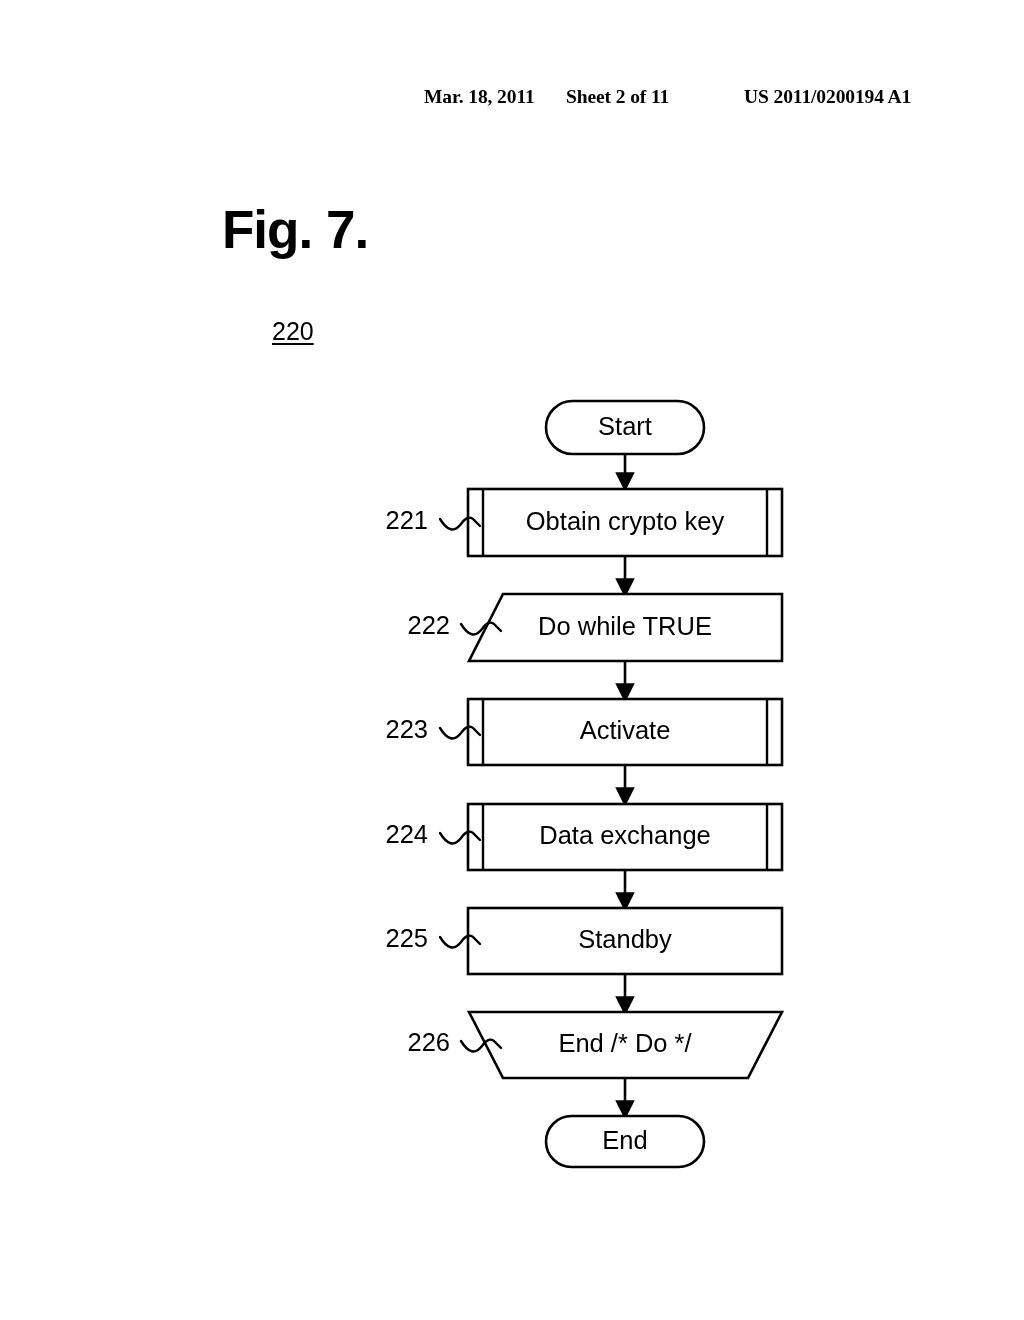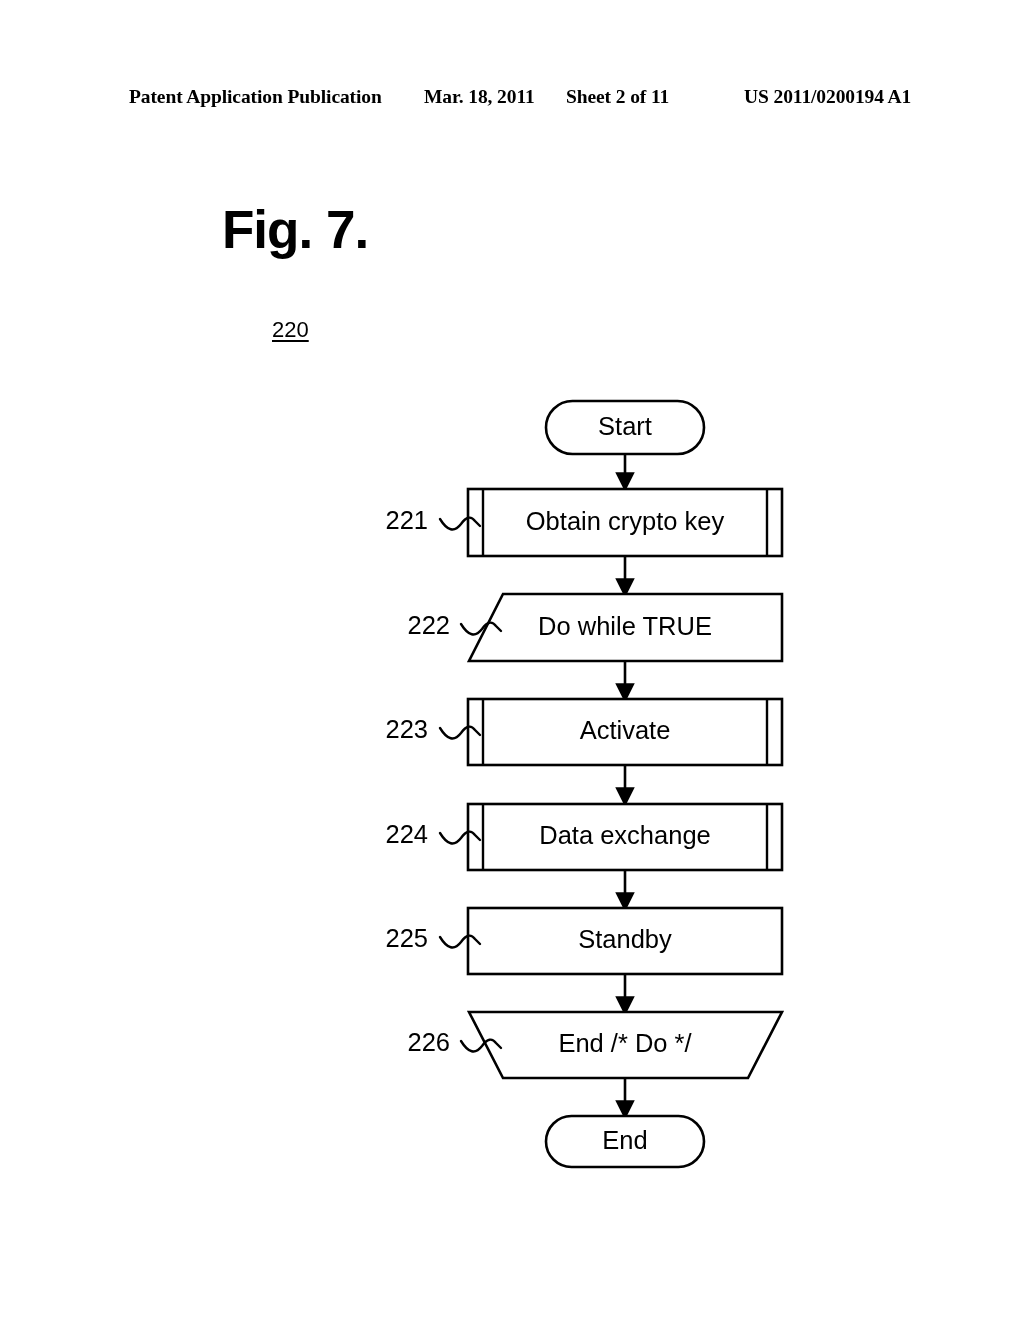--- a/index.html
+++ b/index.html
@@ -62,21 +62,21 @@
     font-size: 53px;
     letter-spacing: -1px;
     line-height: 1;
     margin-left: 46px;
   }
   #fig-ref {
     position: absolute;
     left: 272px;
     top: 317px;
     font-family: "Liberation Sans", sans-serif;
-    font-size: 22px;
+    font-size: 25px;
     text-decoration: underline;
     text-underline-offset: 3px;
   }
 
   
   #flowchart {
     position: absolute;
     left: 0;
     top: 16px;
     width: 1024px;
@@ -123,21 +123,20 @@
     stroke-linecap: round;
   }
   .arrowhead {
     fill: #000000;
   }
 </style>
 </head>
 <body>
 
 <div id="page-header">
-  <span class="hdr-pub">Patent Application Publication</span>
   <span class="hdr-date">Mar. 18, 2011</span>
   <span class="hdr-sheet">Sheet 2 of 11</span>
   <span class="hdr-patno">US 2011/0200194 A1</span>
 </div>
 
 <div id="fig-title">Fig. 7.</div>
 <div id="fig-ref">220</div>
 
 <div id="flowchart">
 <svg width="1024" height="1320" viewBox="0 0 1024 1320" xmlns="http://www.w3.org/2000/svg">

